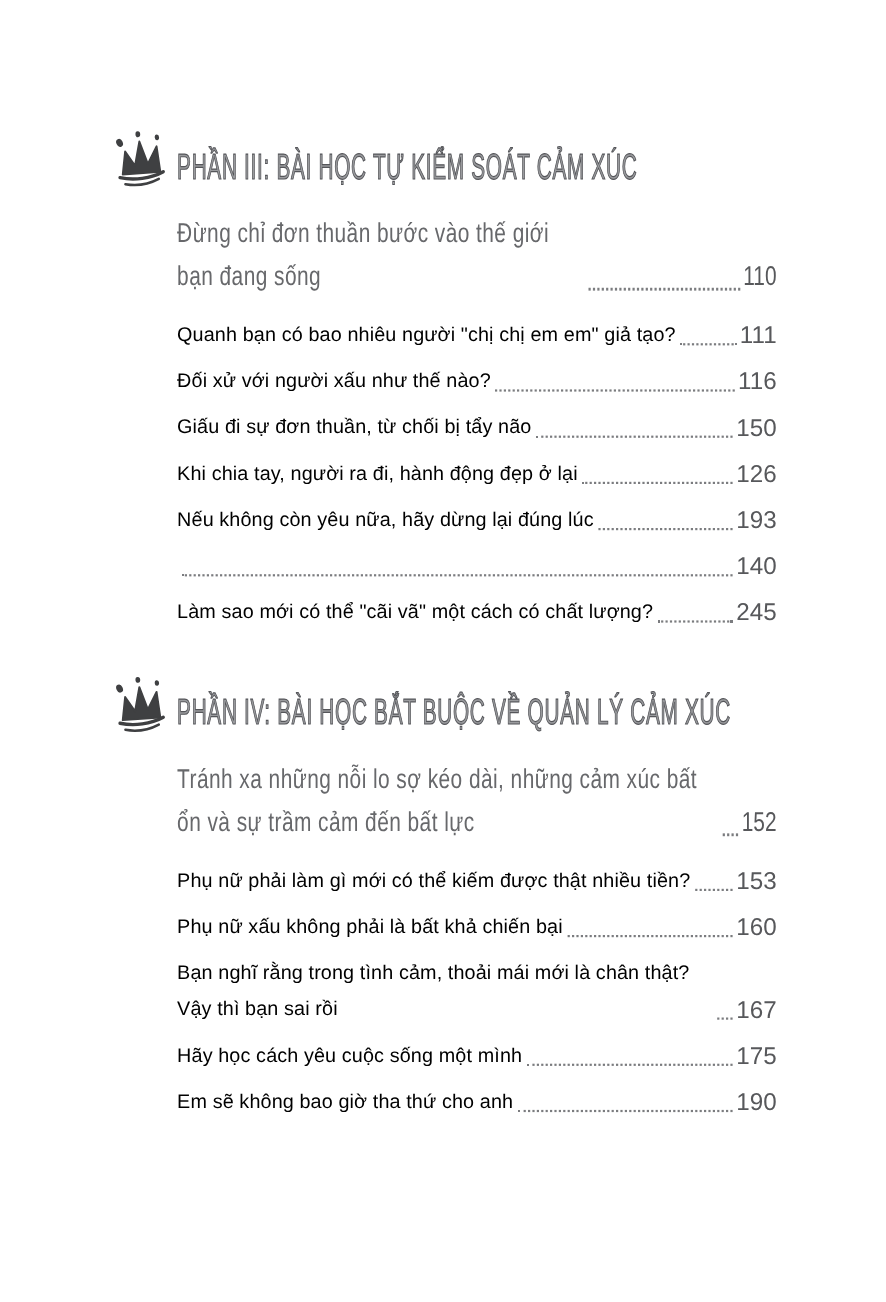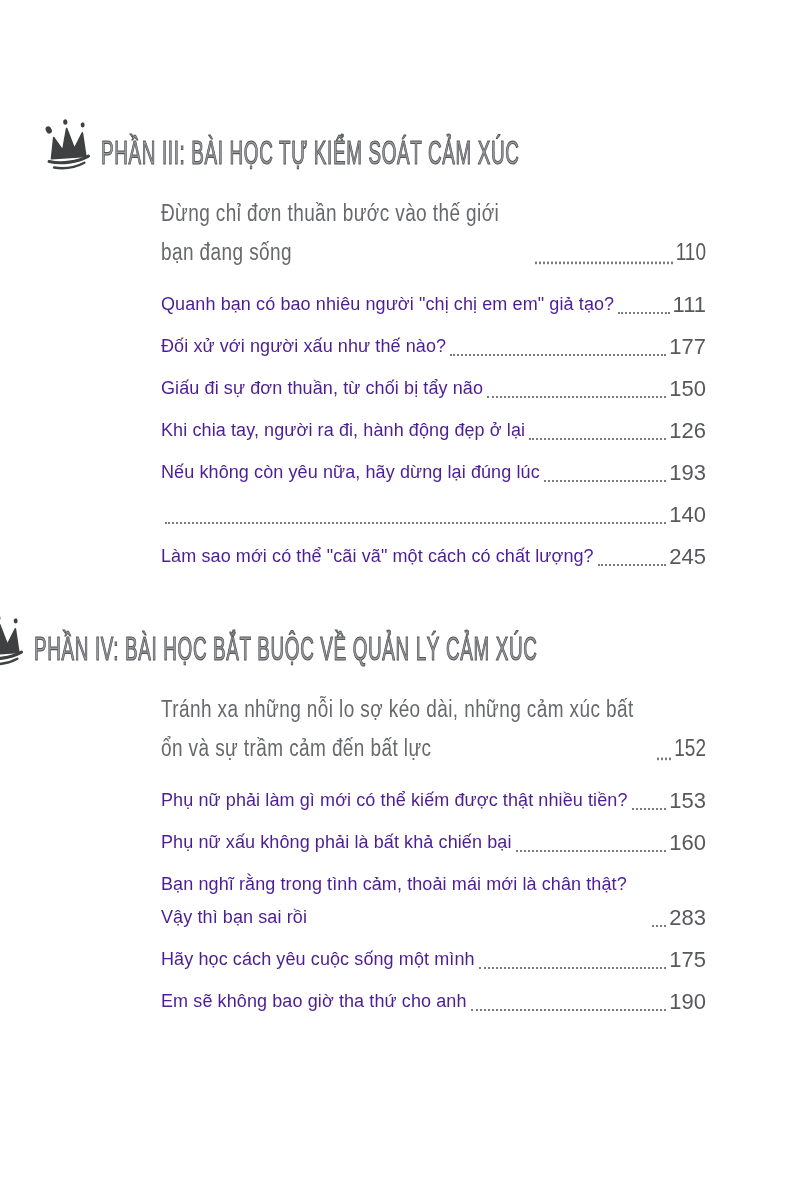--- a/index.html
+++ b/index.html
@@ -9,21 +9,21 @@
     background: #ffffff;
     box-sizing: border-box;
     padding: 112px 99px 0 99px;
     overflow: hidden;
     font-family: "Liberation Sans", sans-serif;
     color: #57585b;
   }
   .section { position: relative; }
   .section + .section { margin-top: 35px; }
 
-  .section-header { display: flex; align-items: flex-start; justify-content: center; }
+  .section-header { display: flex; align-items: flex-start; }
   .crown {
     flex: none;
     width: 54px; height: 58px;
     margin: 4px 8px 0 0;
     transform: rotate(-4deg);
   }
   .crown svg { display: block; width: 54px; height: 58px; }
 
   .section-title { margin: 0; padding-top: 22px; height: 36px; overflow: visible; }
   .title-inner {
@@ -66,21 +66,21 @@
   .toc-entry {
     display: flex;
     align-items: flex-end;
     margin: 0 0 9px 0;
   }
   .entry-text {
     flex: 0 1 auto;
     font-size: 18px;
     line-height: 33px;
     letter-spacing: 0.1px;
-    color: #4c1d95;
+    color: #000000;
   }
   .leader {
     flex: 1 1 14px;
     min-width: 14px;
     border-bottom: 2px dotted #7b7c7f;
     margin: 0 3px 7px 4px;
     height: 0;
   }
   .page-num {
     flex: none;
@@ -118,21 +118,21 @@
     <ul class="entries">
   <li class="toc-entry">
     <span class="entry-text">Quanh bạn có bao nhiêu người "chị chị em em" giả tạo?</span>
     <span class="leader"></span>
     <span class="page-num">111</span>
   </li>
 
   <li class="toc-entry">
     <span class="entry-text">Đối xử với người xấu như thế nào?</span>
     <span class="leader"></span>
-    <span class="page-num">177</span>
+    <span class="page-num">116</span>
   </li>
 
   <li class="toc-entry">
     <span class="entry-text">Giấu đi sự đơn thuần, từ chối bị tẩy não</span>
     <span class="leader"></span>
     <span class="page-num">150</span>
   </li>
 
   <li class="toc-entry">
     <span class="entry-text">Khi chia tay, người ra đi, hành động đẹp ở lại</span>
@@ -189,21 +189,21 @@
 
   <li class="toc-entry">
     <span class="entry-text">Phụ nữ xấu không phải là bất khả chiến bại</span>
     <span class="leader"></span>
     <span class="page-num">160</span>
   </li>
 
   <li class="toc-entry">
     <span class="entry-text">Bạn nghĩ rằng trong tình cảm, thoải mái mới là chân thật? Vậy thì bạn sai rồi</span>
     <span class="leader"></span>
-    <span class="page-num">283</span>
+    <span class="page-num">167</span>
   </li>
 
   <li class="toc-entry">
     <span class="entry-text">Hãy học cách yêu cuộc sống một mình</span>
     <span class="leader"></span>
     <span class="page-num">175</span>
   </li>
 
 
   <li class="toc-entry">

